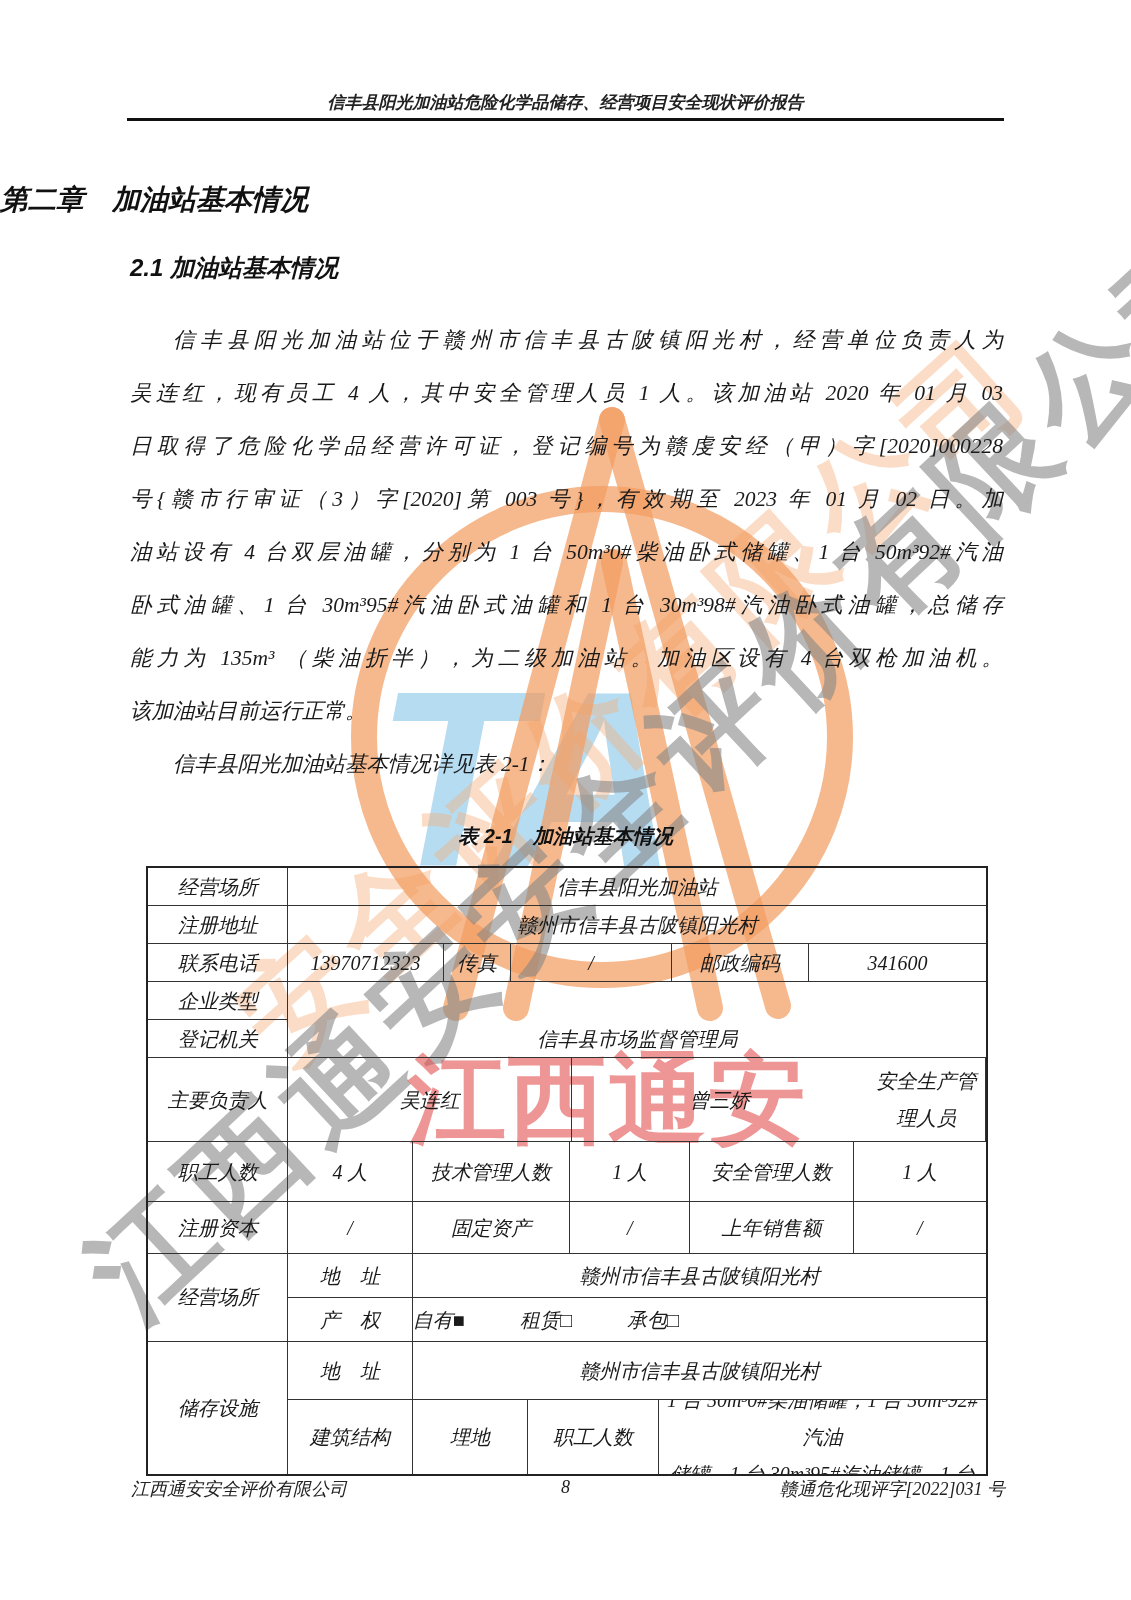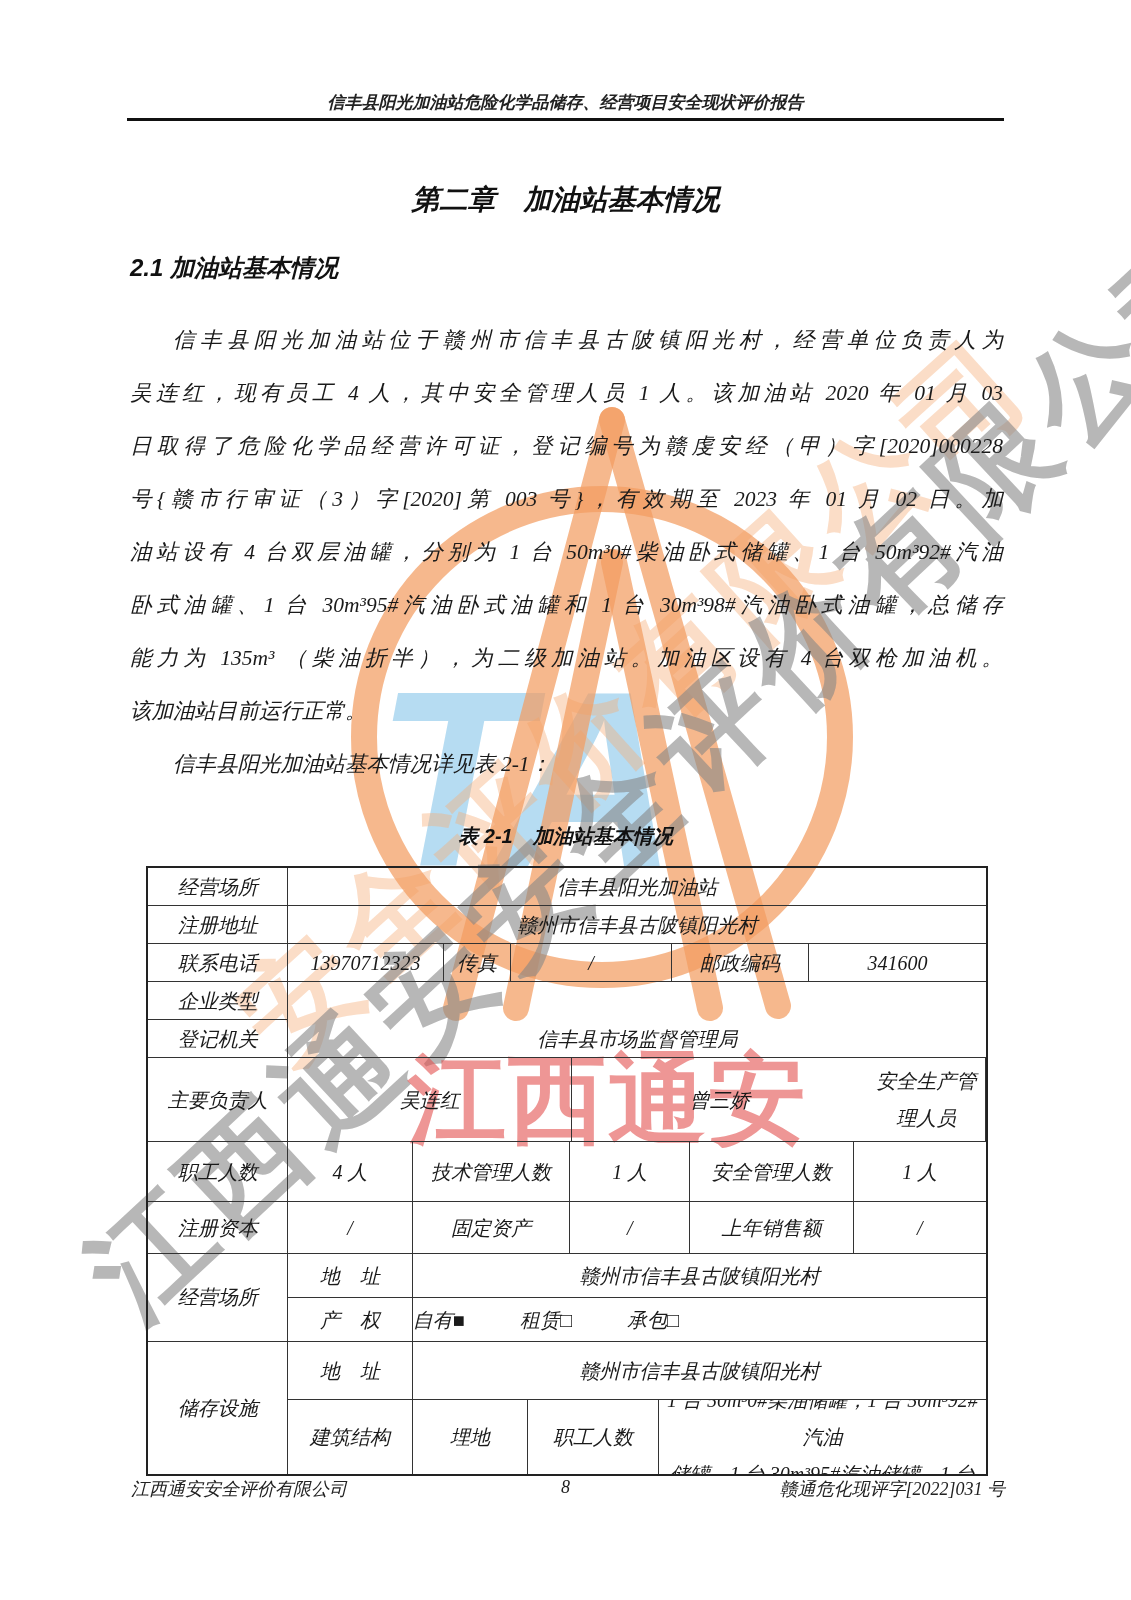--- a/index.html
+++ b/index.html
@@ -36,21 +36,21 @@
     color:rgba(226,80,78,0.60);
   }
   
   .content{position:absolute;left:0;top:15px;width:100%;height:100%;z-index:10;font-style:italic;}
   .doc-header{
     position:absolute;left:0;top:76px;width:100%;text-align:center;
     font-family:"Liberation Sans",sans-serif;font-weight:bold;font-size:17px;color:#222;
   }
   .header-rule{position:absolute;left:127px;top:103px;width:877px;height:3px;background:#111;}
   .chapter-title{
-    position:absolute;left:0;top:166px;width:100%;text-align:center;
+    position:absolute;left:0;top:166px;width:100%;text-align:left;
     font-family:"Liberation Sans",sans-serif;font-weight:bold;font-size:28px;color:#111;
   }
   .section-title{
     position:absolute;left:130px;top:237px;
     font-family:"Liberation Sans",sans-serif;font-weight:bold;font-size:24px;color:#111;
   }
   .para{position:absolute;left:130px;top:299px;width:873px;font-size:21.5px;}
   .para .pline{height:53px;line-height:53px;text-align:justify;}
   .para .pline.full{text-align-last:justify;}
   .para .pline.indent{text-indent:43px;}

